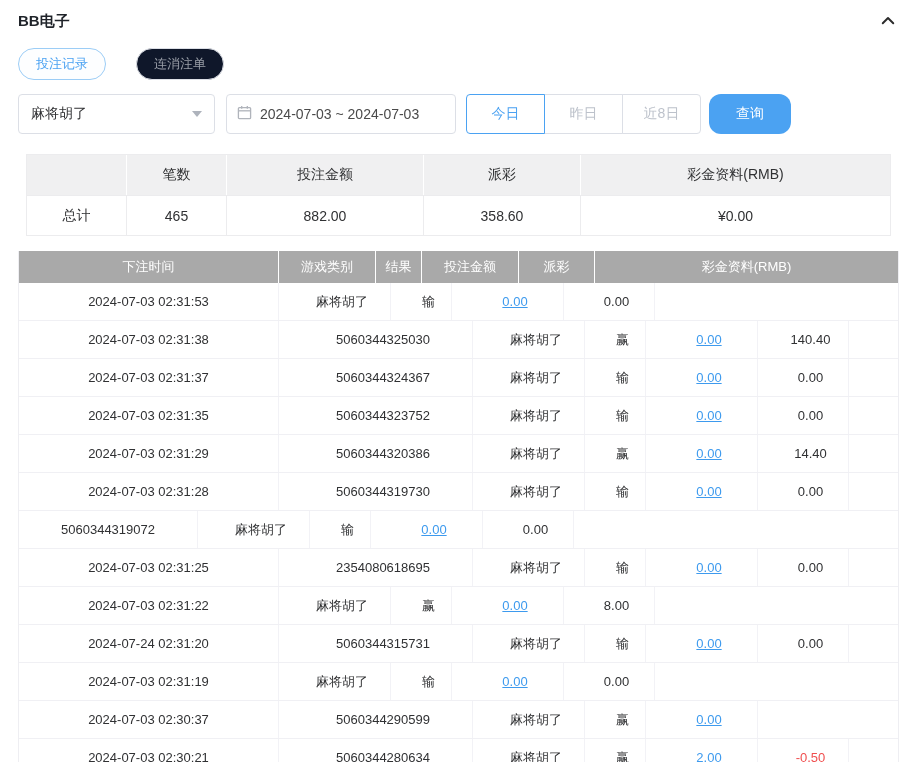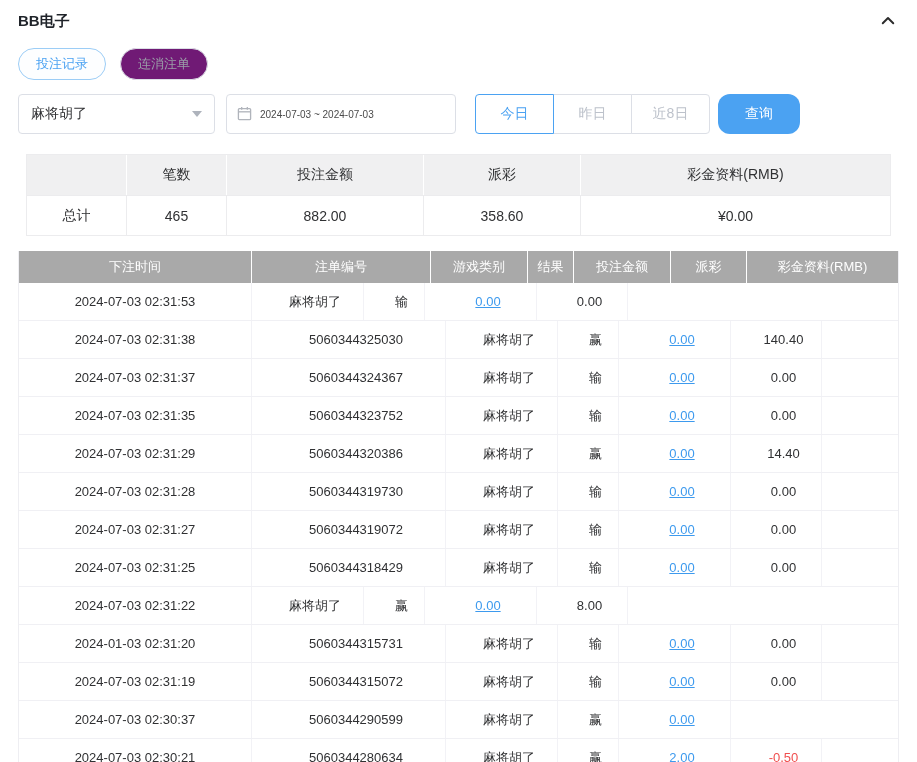--- a/index.html
+++ b/index.html
@@ -11,36 +11,36 @@
   *{box-sizing:border-box;}
   html,body{margin:0;padding:0;}
   body{
     width:917px;height:762px;overflow:hidden;background:#fff;
     font-family:"Liberation Sans","DejaVu Sans",sans-serif;color:#333;
   }
   .panel-header{display:flex;justify-content:space-between;align-items:center;padding:10px 18px 0 18px;}
   .page-title{font-weight:bold;font-size:15px;color:#1f2329;}
   .collapse-btn{background:none;border:none;padding:2px;cursor:pointer;line-height:0;}
 
-  .tabs{display:flex;gap:14px;padding:16px 18px 0;font-family:Liberation Serif, serif;}
-  .tab{height:32px;padding:0 17px;border-radius:16px;border:1px solid #dcdfe6;background:#701a75;
+  .tabs{display:flex;gap:30px;padding:16px 18px 0;font-family:Liberation Serif, serif;}
+  .tab{height:32px;padding:0 17px;border-radius:16px;border:1px solid #dcdfe6;background:#0f172a;
        color:#9a9fa8;font-size:13px;cursor:pointer;font-family:inherit;}
   .tab.active{border-color:#9ccdf6;color:var(--accent);background:#fdfeff;}
 
   .filters{display:flex;align-items:center;margin:14px 18px 0;}
   .select-box{width:197px;height:40px;border:1px solid #dcdfe6;border-radius:4px;display:flex;
       align-items:center;justify-content:space-between;padding:0 12px;font-size:14px;color:#303133;cursor:pointer;background:#fff;}
   .caret-down{width:0;height:0;border-left:5px solid transparent;border-right:5px solid transparent;
       border-top:6px solid #aeb3bc;}
   .date-box{margin-left:11px;width:230px;height:40px;border:1px solid #dcdfe6;border-radius:4px;
-      display:flex;align-items:center;padding:16px 10px;gap:8px;font-size:10px;color:#4a4a4a;cursor:pointer;background:#fff;}
+      display:flex;align-items:center;padding:16px 10px;gap:8px;font-size:14px;color:#4a4a4a;cursor:pointer;background:#fff;}
   .quick{display:flex;margin-left:10px;}
   .quick button{width:79px;height:40px;background:#fff;border:1px solid #dcdfe6;font-size:14px;
       color:#bdc2cb;margin-left:-1px;cursor:pointer;font-family:inherit;}
-  .quick button:first-child{margin-left:9px;border-radius:4px 0 0 4px;}
+  .quick button:first-child{margin-left:0;border-radius:4px 0 0 4px;}
   .quick button:last-child{border-radius:0 4px 4px 0;}
   .quick button.active{color:var(--accent);border-color:var(--accent);position:relative;z-index:1;}
   .query-btn{margin-left:8px;width:82px;height:40px;background:var(--accent);color:#fff;border:none;
       border-radius:12px;font-size:14px;cursor:pointer;font-family:inherit;}
 
   .summary{margin:20px 26px 0;border:1px solid #ececee;font-size:14px;}
   .s-row{display:flex;height:40px;}
   .s-row.body{border-top:1px solid #ececee;}
   .s-cell{display:flex;align-items:center;justify-content:center;border-right:1px solid #ececee;color:#303133;}
   .s-row.head .s-cell{background:#f0f0f1;border-right-color:#fff;}
@@ -48,21 +48,21 @@
   .s-c0{width:100px}.s-c1{width:100px}.s-c2{width:197px}.s-c3{width:157px}.s-c4{flex:1}
 
   .records{margin:15px 18px 0;border:1px solid #eeeef2;border-top:none;font-size:13px;}
   .t-head{display:flex;height:32px;}
   .th{background:var(--thead-bg);color:#fff;display:flex;align-items:center;justify-content:center;
       border-right:1px solid #fff;font-size:13px;}
   .th:last-child{border-right:none;}
   .t-row{display:flex;height:38px;border-bottom:1px solid #f0f0f4;background:#fff;gap:15px;}
   .td{display:flex;align-items:center;justify-content:center;border-right:1px solid #f2f2f6;color:#303133;}
   .td:last-child{border-right:none;}
-  .c-time{width:233px}.c-order{width:179px}.c-game{width:97px}.c-result{width:46px}
+  .c-time{width:260px}.c-order{width:179px}.c-game{width:97px}.c-result{width:46px}
   .c-bet{width:97px}.c-payout{width:76px}.c-bonus{flex:1}
   .bet-link{color:var(--link);text-decoration:underline;cursor:pointer;}
   .neg{color:var(--negative);}
 </style>
 </head>
 <body>
 
 <div class="panel-header">
   <span class="page-title">BB电子</span>
   <button class="collapse-btn">
@@ -116,21 +116,20 @@
     <div class="s-cell s-c1">465</div>
     <div class="s-cell s-c2">882.00</div>
     <div class="s-cell s-c3">358.60</div>
     <div class="s-cell s-c4">¥0.00</div>
   </div>
 </div>
 
 <div class="records">
   <div class="t-head">
     <div class="th c-time">下注时间</div>
-    <div class="th c-order">注单编号</div>
     <div class="th c-game">游戏类别</div>
     <div class="th c-result">结果</div>
     <div class="th c-bet">投注金额</div>
     <div class="th c-payout">派彩</div>
     <div class="th c-bonus">彩金资料(RMB)</div>
   </div>
   <div>
       <div class="t-row">
     <div class="td c-time">2024-07-03 02:31:53</div>
     <div class="td c-game">麻将胡了</div>
@@ -190,65 +189,63 @@
     <div class="td c-order">5060344319730</div>
     <div class="td c-game">麻将胡了</div>
     <div class="td c-result">输</div>
     <div class="td c-bet">
           <a class="bet-link">0.00</a>
         </div>
     <div class="td c-payout">0.00</div>
     <div class="td c-bonus"></div>
   </div>
       <div class="t-row">
-    <div class="td c-time">2024-07-03 02:31:27</div>
     <div class="td c-order">5060344319072</div>
     <div class="td c-game">麻将胡了</div>
     <div class="td c-result">输</div>
     <div class="td c-bet">
           <a class="bet-link">0.00</a>
         </div>
     <div class="td c-payout">0.00</div>
     <div class="td c-bonus"></div>
   </div>
       <div class="t-row">
     <div class="td c-time">2024-07-03 02:31:25</div>
-    <div class="td c-order">5060344318429</div>
+    <div class="td c-order">2354080618695</div>
     <div class="td c-game">麻将胡了</div>
     <div class="td c-result">输</div>
     <div class="td c-bet">
           <a class="bet-link">0.00</a>
         </div>
     <div class="td c-payout">0.00</div>
     <div class="td c-bonus"></div>
   </div>
       <div class="t-row">
     <div class="td c-time">2024-07-03 02:31:22</div>
     <div class="td c-game">麻将胡了</div>
     <div class="td c-result">赢</div>
     <div class="td c-bet">
           <a class="bet-link">0.00</a>
         </div>
     <div class="td c-payout">8.00</div>
     <div class="td c-bonus"></div>
   </div>
       <div class="t-row">
-    <div class="td c-time">2024-01-03 02:31:20</div>
+    <div class="td c-time">2024-07-24 02:31:20</div>
     <div class="td c-order">5060344315731</div>
     <div class="td c-game">麻将胡了</div>
     <div class="td c-result">输</div>
     <div class="td c-bet">
           <a class="bet-link">0.00</a>
         </div>
     <div class="td c-payout">0.00</div>
     <div class="td c-bonus"></div>
   </div>
       <div class="t-row">
     <div class="td c-time">2024-07-03 02:31:19</div>
-    <div class="td c-order">5060344315072</div>
     <div class="td c-game">麻将胡了</div>
     <div class="td c-result">输</div>
     <div class="td c-bet">
           <a class="bet-link">0.00</a>
         </div>
     <div class="td c-payout">0.00</div>
     <div class="td c-bonus"></div>
   </div>
       <div class="t-row">
     <div class="td c-time">2024-07-03 02:30:37</div>

